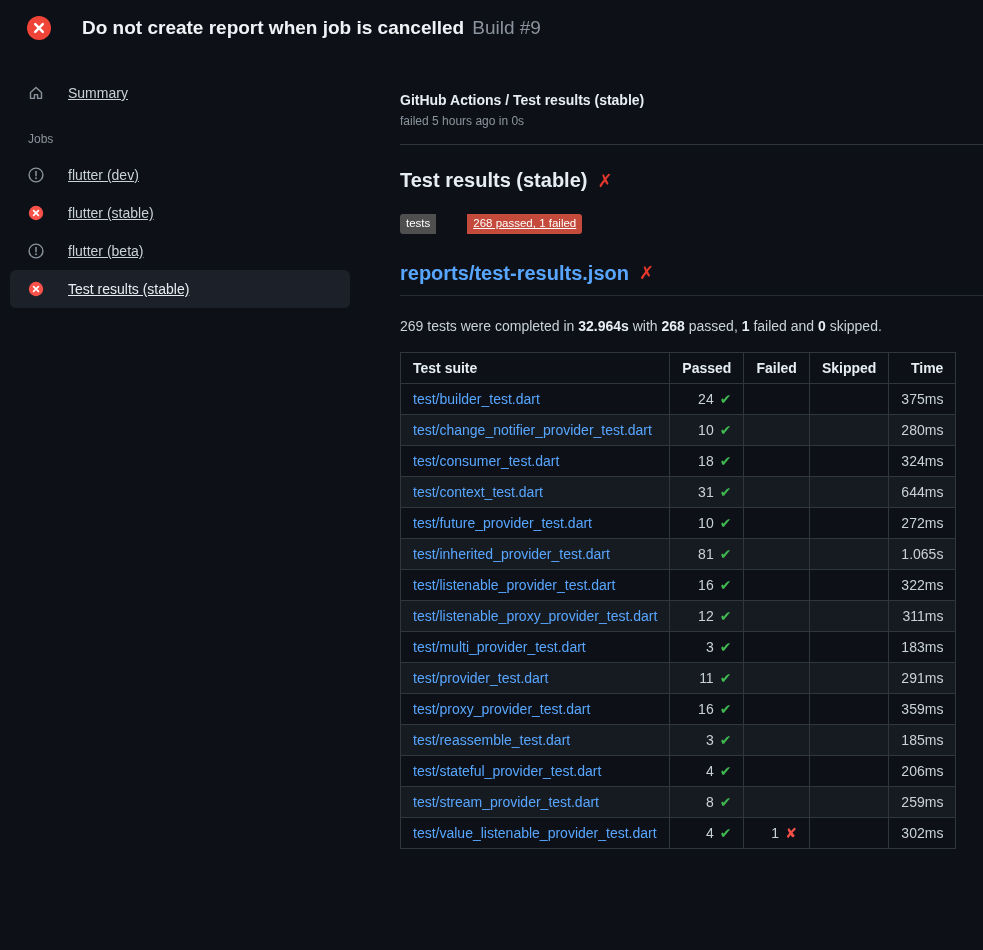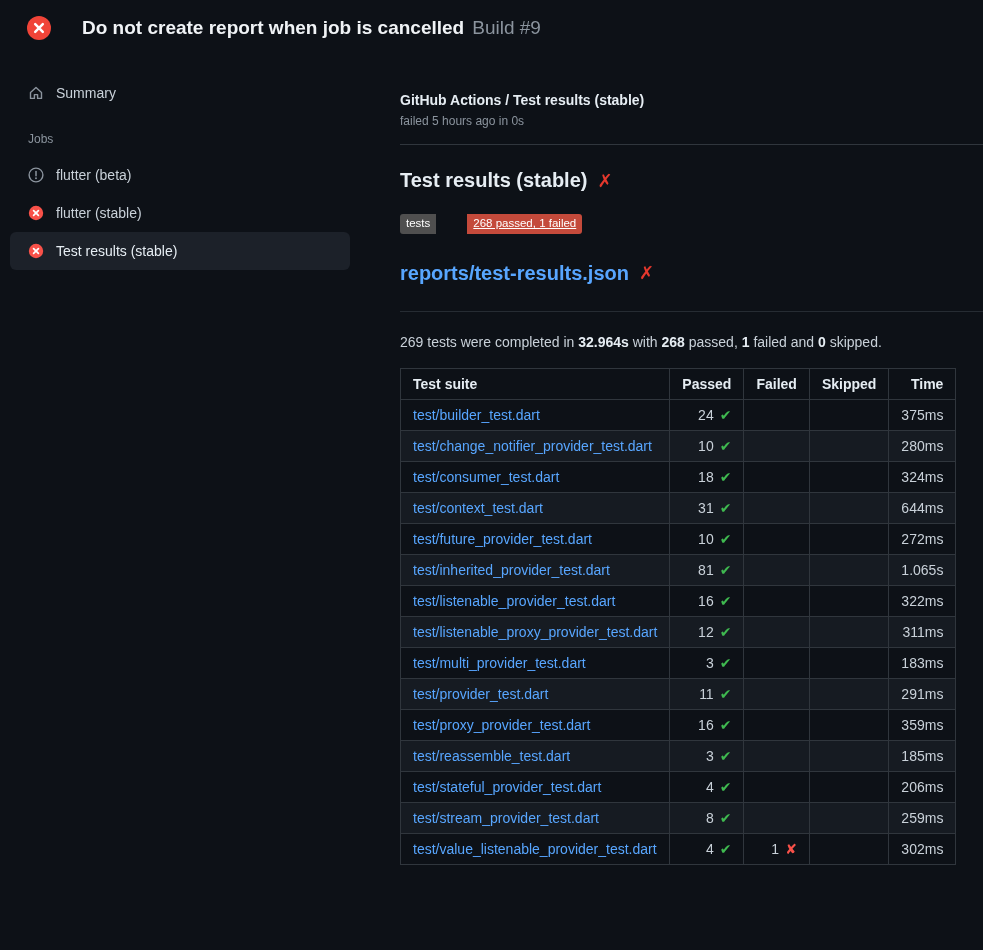--- a/index.html
+++ b/index.html
@@ -17,23 +17,23 @@
     height: 56px; padding: 0 0 0 26px;
   }
   .page-title { font-size: 19px; font-weight: 700; color: #f0f3f6; }
   .build-number { font-size: 19px; font-weight: 400; color: #8b949e; margin-left: 8px; }
 
   .layout { display: flex; align-items: flex-start; }
 
   
   .sidebar { width: 370px; flex: none; padding: 18px 20px 0 10px; }
   .side-item {
-    display: flex; align-items: center; gap: 12px;
+    display: flex; align-items: center; gap: 24px;
     height: 38px; padding: 0 18px; border-radius: 6px;
-    color: #c9d1d9; cursor: pointer; user-select: none;
+    color: #c9d1d9; cursor: pointer; user-select: none; text-decoration: underline;
   }
   .side-item.selected { background: var(--selected-bg, #1c2129); color: #e6edf3; }
   .side-icon { display: inline-flex; width: 16px; height: 16px; flex: none; }
   .jobs-label { font-size: 12px; color: #8b949e; margin: 20px 0 10px 18px; }
 
   
   .main { flex: 1; min-width: 0; padding: 36px 32px 0 30px; }
   .breadcrumb { font-size: 14px; font-weight: 700; color: #e6edf3; }
   .run-meta { font-size: 12px; color: #8b949e; margin-top: 6px; }
   .divider { border: none; border-top: 1px solid var(--border, #30363d); margin: 16px -32px 0 0; }
@@ -47,21 +47,21 @@
   .badge {
     display: inline-flex; margin-top: 22px; border-radius: 3px; overflow: hidden;
     font-size: 11.5px; color: #ffffff; line-height: 1; gap: 31px;
   }
   .badge-label { background: var(--badge-label-bg, #4f4f4f); padding: 4px 6px; }
   .badge-value { background: var(--badge-value-bg, #c44a3b); padding: 4px 6px; text-decoration: underline; }
 
   h2.report-title {
     display: flex; align-items: center; gap: 10px;
     font-size: 20px; font-weight: 700; margin: 28px -32px 0 0;
-    padding-bottom: 26px; border-bottom: 1px solid #262c33;
+    padding-bottom: 10px; border-bottom: 1px solid #262c33;
   }
   .report-title a { color: var(--link, #58a6ff); text-decoration: none; }
 
   .summary-line { margin: 22px 0 1px; color: #c9d1d9; }
   .summary-line strong { color: #e6edf3; }
 
   table { border-collapse: collapse; width: 100%; margin-top: 18px; font-size: 14px; }
   th, td { border: 1px solid var(--border, #30363d); padding: 7px 12px; text-align: left; }
   th { font-weight: 700; color: #e6edf3; }
   th:nth-child(2) { width: 45px; }
@@ -102,30 +102,40 @@
     <div class="jobs-label">Jobs</div>
     <div id="job-list">
         <div class="side-item">
           <span class="side-icon">
             <svg width="16" height="16" viewBox="0 0 16 16">
               <circle cx="8" cy="8" r="6.9" fill="none" stroke="#8b949e" stroke-width="1.4"></circle>
               <path d="M8 4.6 L8 8.8" stroke="#8b949e" stroke-width="1.5" stroke-linecap="round"></path>
               <circle cx="8" cy="11.2" r="0.95" fill="#8b949e"></circle>
             </svg>
           </span>
-          <span>flutter (beta)</span>
+          <span>flutter (dev)</span>
         </div>
         <div class="side-item">
           <span class="side-icon">
             <svg width="16" height="16" viewBox="0 0 16 16">
               <circle cx="8" cy="8" r="7.2" fill="#f85149"></circle>
               <path d="M5.6 5.6 L10.4 10.4 M10.4 5.6 L5.6 10.4" stroke="#ffffff" stroke-width="1.7" stroke-linecap="round"></path>
             </svg>
           </span>
           <span>flutter (stable)</span>
+        </div>
+        <div class="side-item">
+          <span class="side-icon">
+            <svg width="16" height="16" viewBox="0 0 16 16">
+              <circle cx="8" cy="8" r="6.9" fill="none" stroke="#8b949e" stroke-width="1.4"></circle>
+              <path d="M8 4.6 L8 8.8" stroke="#8b949e" stroke-width="1.5" stroke-linecap="round"></path>
+              <circle cx="8" cy="11.2" r="0.95" fill="#8b949e"></circle>
+            </svg>
+          </span>
+          <span>flutter (beta)</span>
         </div>
         <div class="side-item selected">
           <span class="side-icon">
             <svg width="16" height="16" viewBox="0 0 16 16">
               <circle cx="8" cy="8" r="7.2" fill="#f85149"></circle>
               <path d="M5.6 5.6 L10.4 10.4 M10.4 5.6 L5.6 10.4" stroke="#ffffff" stroke-width="1.7" stroke-linecap="round"></path>
             </svg>
           </span>
           <span>Test results (stable)</span>
         </div>

